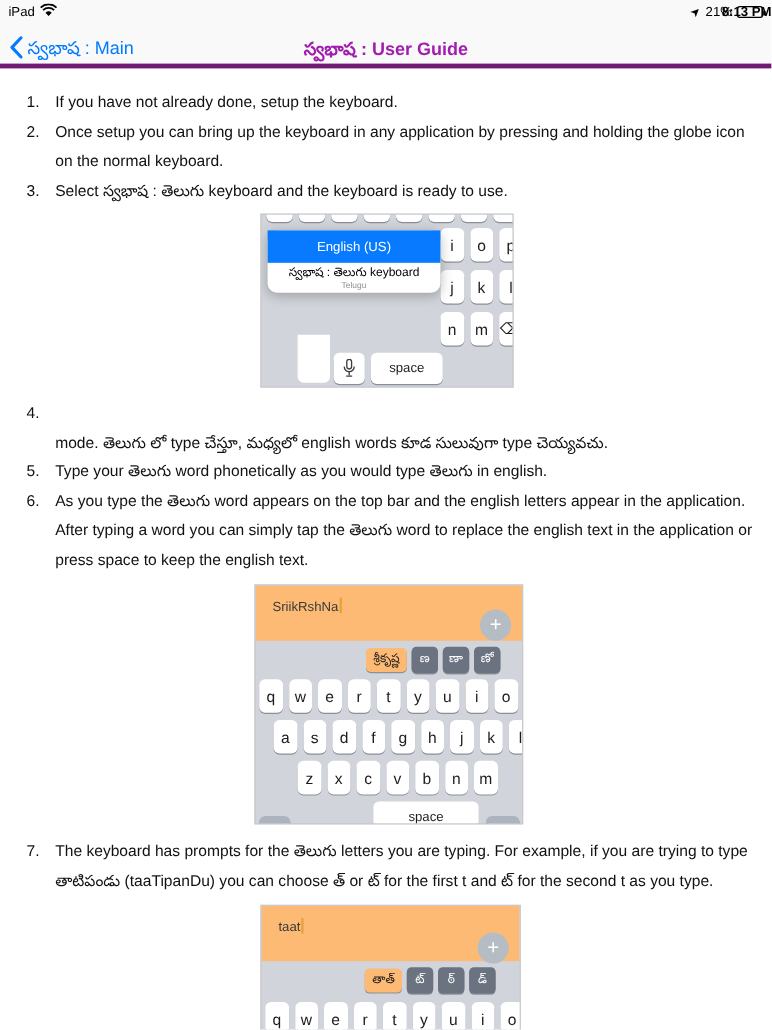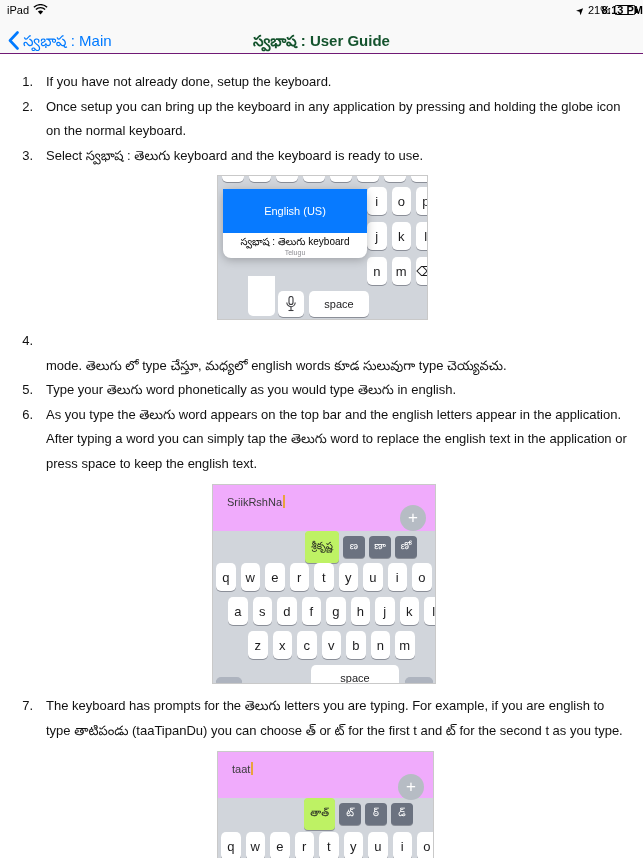--- a/index.html
+++ b/index.html
@@ -2,62 +2,62 @@
 <html><head>
 <meta charset="utf-8">
 <style>
   * { margin:0; padding:0; box-sizing:border-box; }
   html,body { width:643px; height:858px; }
   body {
     font-family:"Liberation Sans","DejaVu Sans",sans-serif;
     background:#fff; color:#000; overflow:hidden; position:relative;
   }
   
-  .topchrome { background:#f9f9f9; border-bottom:1px solid #701a75; }
+  .topchrome { background:#f9f9f9; border-bottom:4px solid #701a75; }
   .statusbar {
     height:20px; display:flex; align-items:center; justify-content:space-between;
     padding:0 7px; font-size:11px; color:#000; position:relative;
   }
   .statusbar .left { display:flex; align-items:center; gap:4px; }
   .statusbar .time { position:absolute; left:0; right:0; text-align:right; font-weight:bold; font-size:11px; }
   .statusbar .right { display:flex; align-items:center; gap:4px; z-index:1; }
   .battery { position:relative; width:22px; height:10px; border:1px solid #000; border-radius:2.5px; padding:1px; }
   .battery .fill { height:100%; width:21%; background:#000; border-radius:1px; }
   .battery .nub { position:absolute; right:-3px; top:2.5px; width:2px; height:4px; background:#000; border-radius:0 1px 1px 0; }
   .navbar { height:33px; position:relative; display:flex; align-items:flex-end; }
   .backbtn { display:flex; align-items:center; gap:4px; color:#007aff; font-size:15px; margin-left:8px; z-index:1; cursor:pointer; }
-  .navtitle { position:absolute; left:0; right:0; text-align:center; font-size:15px; font-weight:bold; color:#14532d; }
+  .navtitle { position:absolute; left:0; right:0; text-align:center; font-size:15px; font-weight:bold; color:#a21caf; }
   
   .content { padding:16px 14px 0 14px; }
   .step { display:flex; font-size:13px; line-height:24.5px; color:#111; }
   .step .num { width:19px; text-align:right; flex:0 0 19px; }
   .step .txt { margin-left:13px; width:592px; }
   
   .fig { position:relative; background:#d1d5db; border:1px solid #c9c9c9; overflow:hidden; }
   .key, .gkey, .dkey, .wsug {
     display:flex; align-items:center; justify-content:center;
     border-radius:5px; font-size:13px; color:#1c1c1e;
     box-shadow:0 1px 0 #8b8f98; cursor:pointer;
   }
   .key  { background:#fff; }
   .gkey { background:#aeb4bf;margin-top:46px; }
   .dkey { background:#6b7280; color:#fff; font-size:10px; border-radius:4px; }
-  .wsug { background:#bef264; font-size:10px; border-radius:4px; padding:16px 6px; }
+  .wsug { background:#fdba74; font-size:10px; border-radius:4px; padding:4px 6px; }
   .abs { position:absolute; }
   .krow { position:absolute; display:flex; gap:5px; }
   .krow .key { width:19.5px; height:28px; }
   
   .popup { position:absolute; background:#fff; border-radius:8px; box-shadow:0 2px 10px rgba(0,0,0,.25); }
   .popup .prow { height:34px; display:flex; align-items:center; justify-content:space-between; padding:0 10px; font-size:11px; }
-  .popup .selrow { height:44px; background:#077aff; color:#fff; display:flex; align-items:center; justify-content:center; font-size:11px; cursor:pointer; }
+  .popup .selrow { height:27px; background:#077aff; color:#fff; display:flex; align-items:center; justify-content:center; font-size:11px; cursor:pointer; }
   .popup .otherrow { padding-top:3px; text-align:center; font-size:10px; line-height:11px; cursor:pointer; }
   .popup .otherrow .sub { font-size:7px; color:#8e8e93; }
   .toggle { width:34px; height:20px; border-radius:10px; background:#eee; border:1px solid #dcdcdc; position:relative; cursor:pointer; }
   .toggle .knob { position:absolute; left:0; top:-1px; width:20px; height:20px; border-radius:50%; background:#fff; box-shadow:0 1px 2px rgba(0,0,0,.35); }
-  .inputarea { position:absolute; left:0; right:0; top:0; background:#f0abfc;text-decoration:underline; }
+  .inputarea { position:absolute; left:0; right:0; top:0; background:#fdba74;text-decoration:underline; }
   .typedtxt { position:absolute; left:14px; top:10px; font-size:11px; color:#3a3a3c; }
   .cursor { display:inline-block; width:2px; height:13px; background:#e8a33d; vertical-align:-2px; margin-left:1px; }
   .plusbtn { position:absolute; width:26px; height:26px; border-radius:50%; background:#b6bcc4; color:#fff; font-size:17px; display:flex; align-items:center; justify-content:center; cursor:pointer; }
   .sugbar { position:absolute; left:0; right:0; display:flex; align-items:center; gap:4px; justify-content:flex-end; }
   .sugbar .wsug { height:20px; }
   .sugbar .dkey { width:22px; height:22px; }
   .icon-globe svg, .icon-mic svg { display:block; }
   .gearglyph { font-size:15px; color:#545a63; line-height:1; }
 </style>
 </head>
@@ -234,21 +234,21 @@
     </div>
     <div class="gkey abs" style="left:67px; top:180px; width:26px; height:26px;">
         <span class="gearglyph">⚙</span>
       </div>
     <div class="key abs" style="left:98px; top:180px; width:88px; height:26px; font-size:11px;">space</div>
     <div class="gkey abs" style="left:191px; top:180px; width:30px; height:26px; font-size:10px;">return</div>
   </div>
 
   <div class="step">
     <span class="num">7.</span>
-    <div class="txt">The keyboard has prompts for the తెలుగు letters you are typing. For example, if you are english to type తాటిపండు (taaTipanDu) you can choose త్ or ట్ for the first t and  ట్ for the second t as you type.</div>
+    <div class="txt">The keyboard has prompts for the తెలుగు letters you are typing. For example, if you are trying to type తాటిపండు (taaTipanDu) you can choose త్ or ట్ for the first t and  ట్ for the second t as you type.</div>
   </div>
 
   <div class="fig" style="width:217px; height:200px; margin:8px 0 0 203px;">
     <div class="inputarea" style="height:46px;">
       <span class="typedtxt"><span>taat</span><span class="cursor"></span></span>
     </div>
     <div class="plusbtn" style="right:9px; top:22px;">+</div>
     <div class="sugbar" style="top:50px; height:24px; padding-right:20px;">
       <div class="wsug">తాత్</div>
       <div style="display:flex; gap:4px;">

